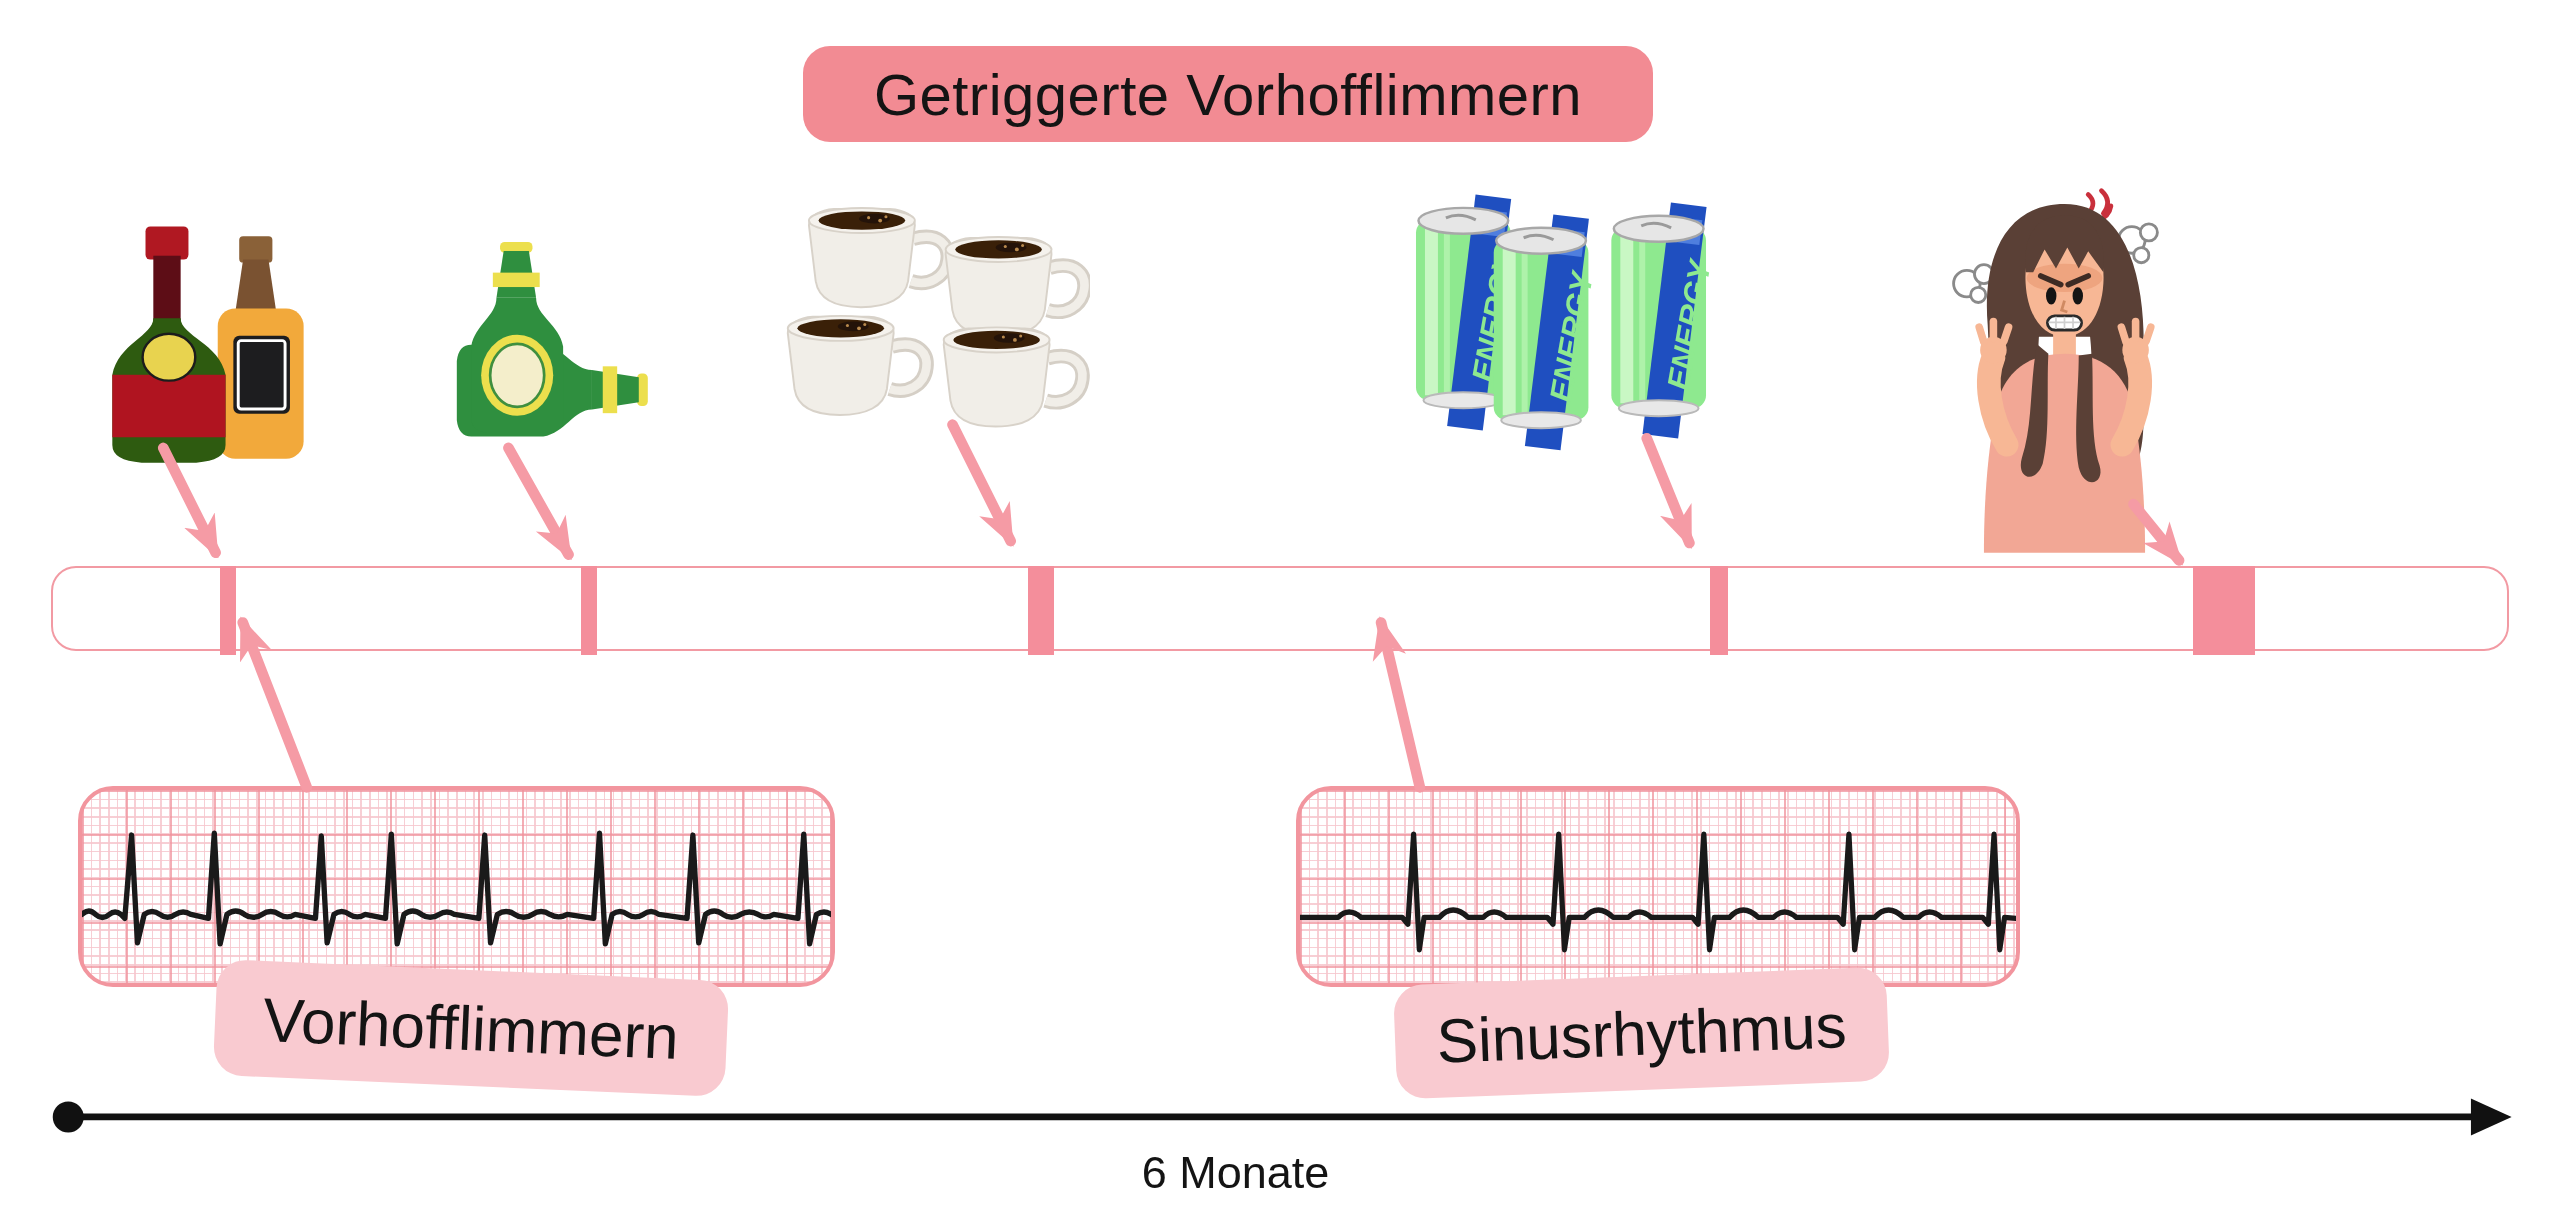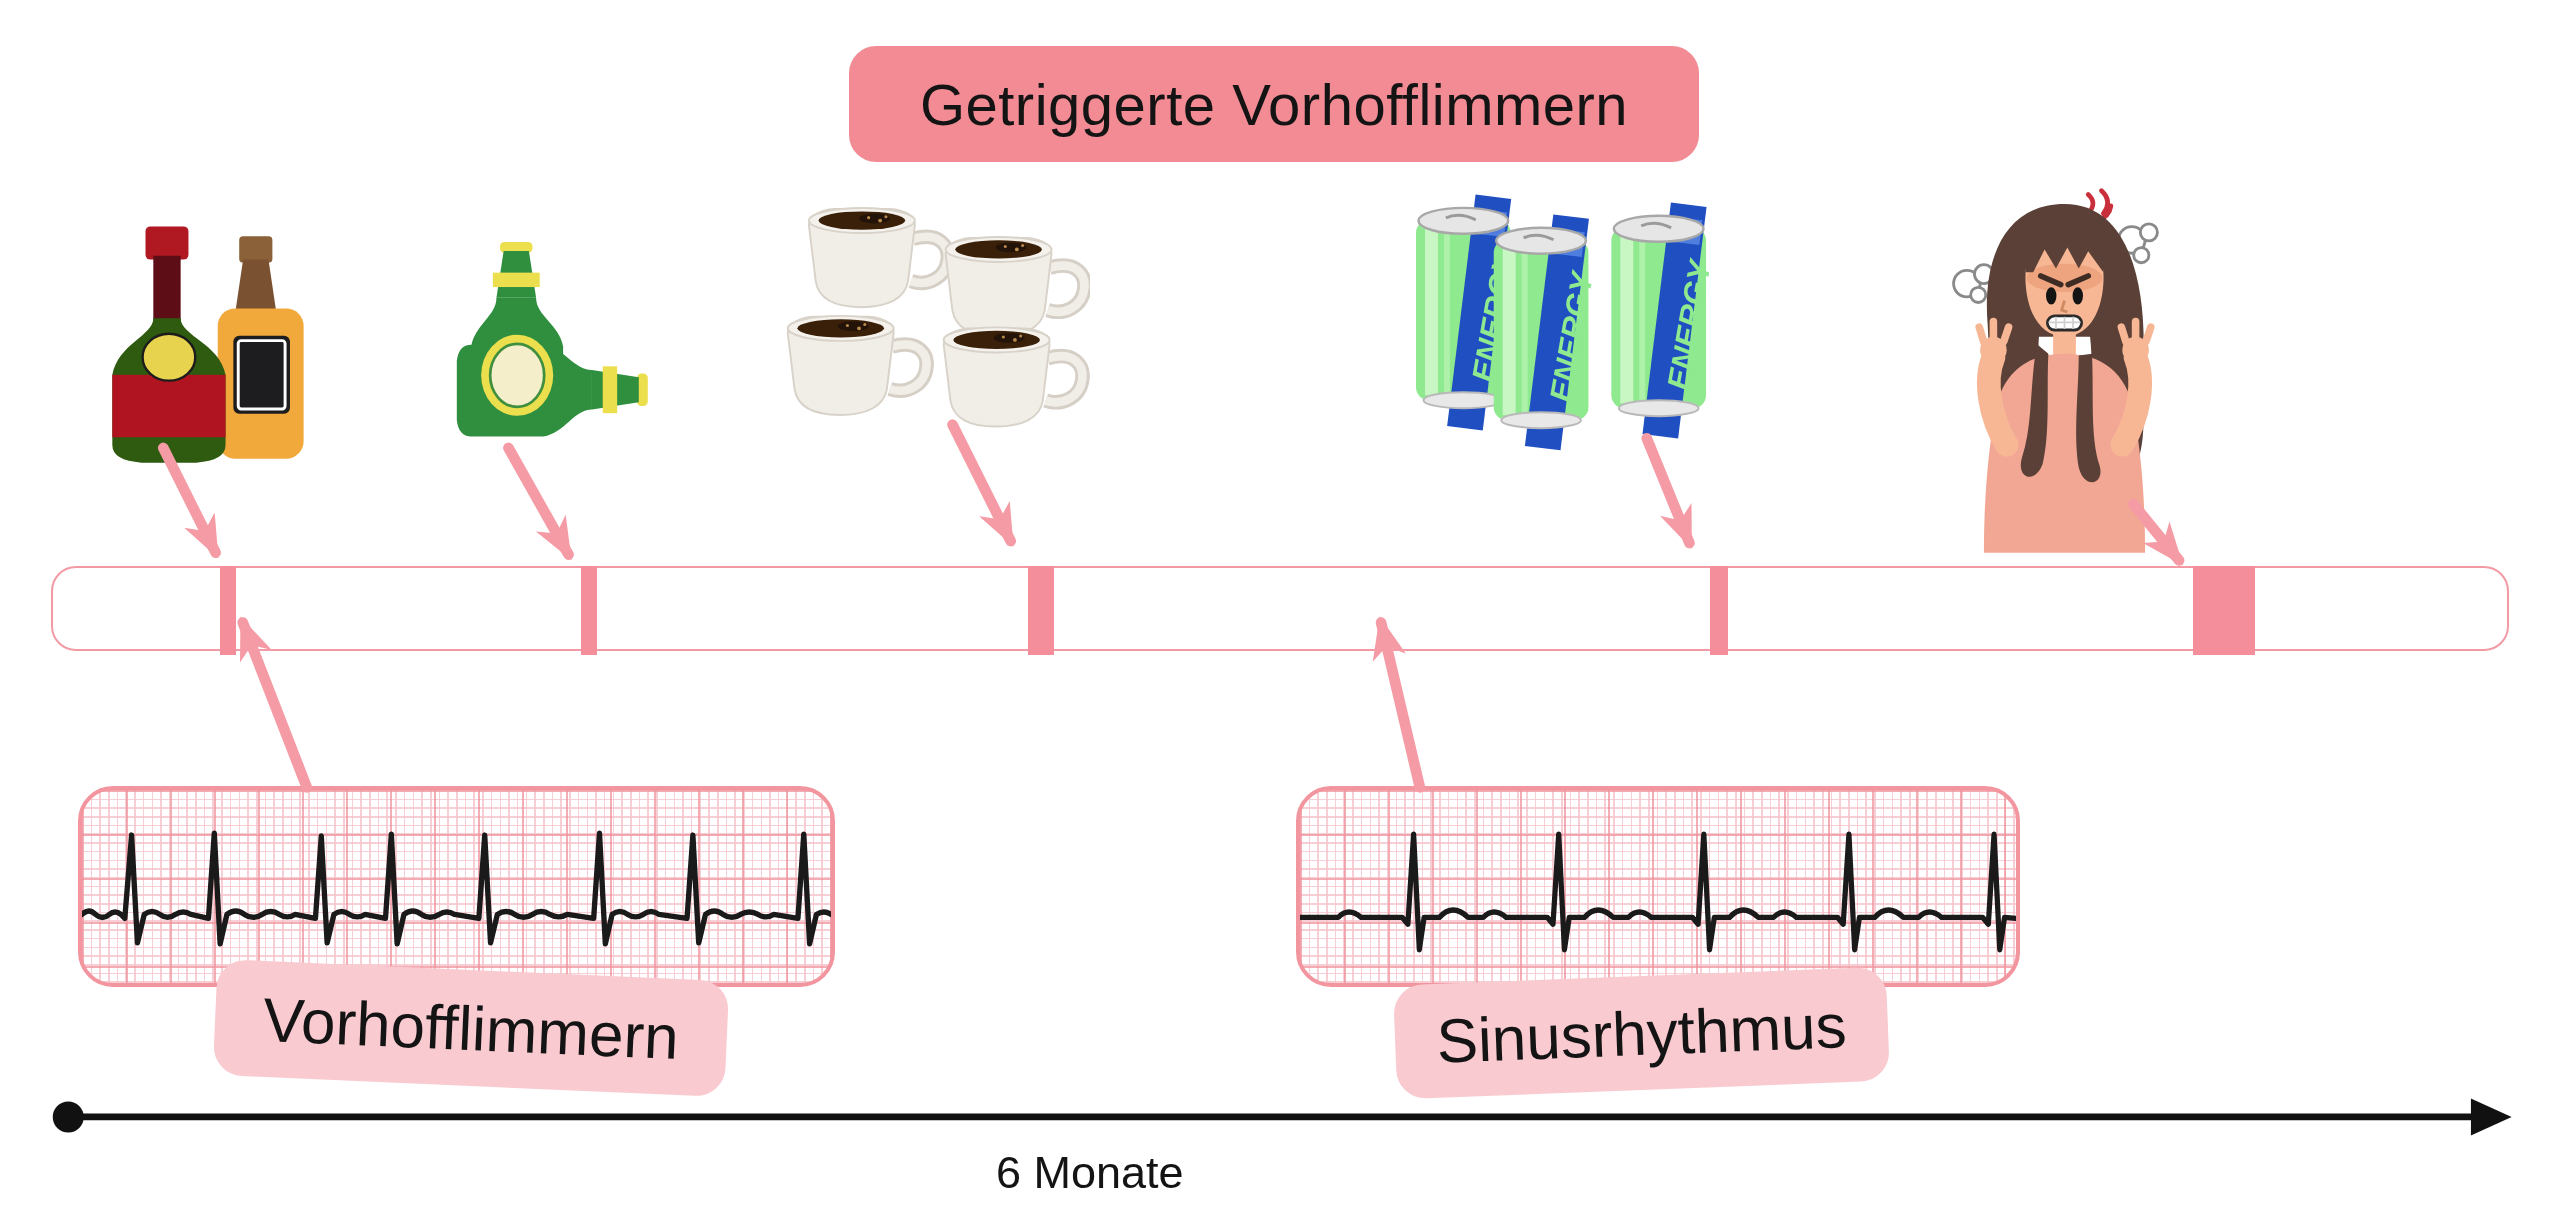--- a/index.html
+++ b/index.html
@@ -4,21 +4,21 @@
 <style>
   :root{
     --accent:#f28b93; --label_bg:#f9cad0; --arrow:#f59ba5; --marker:#f48e9b;
     --bar_border:#f29aa3; --ecg_border:#f2959e; --grid_major:rgba(240,146,156,.75);
     --grid_minor:rgba(246,198,205,.85); --trace:#1a1a1a; --text:#141414; --axis:#111111;
   }
   html,body{margin:0;padding:0;background:#fff;}
   .canvas{position:relative;width:2576px;height:1212px;background:#fff;overflow:hidden;
           font-family:"Liberation Sans","DejaVu Sans",sans-serif;color:var(--text);}
 
-  .banner{position:absolute;left:849px;top:46px;width:850px;height:116px;background:var(--accent);
+  .banner{position:absolute;left:803px;top:46px;width:850px;height:96px;background:var(--accent);
           border-radius:27px;display:flex;align-items:center;justify-content:center;z-index:3;}
   .banner span{font-size:58px;font-weight:500;letter-spacing:0.5px;color:var(--text);}
 
   .icon{position:absolute;z-index:1;}
   .icon svg{width:100%;height:100%;display:block;}
   .icon-liquor{left:85px;top:226px;width:244px;height:240px;}
   .icon-beer{left:431px;top:242px;width:221px;height:209px;}
   .icon-coffee{left:782px;top:204px;width:308px;height:241px;}
   .icon-energy{left:1414px;top:186px;width:299px;height:268px;}
   .icon-woman{left:1946px;top:177px;width:237px;height:380px;}
@@ -49,21 +49,21 @@
   .taglabel span{font-size:62px;font-weight:500;color:var(--text);}
   .tag-left{left:215px;top:970px;width:512px;height:116px;transform:rotate(2.5deg);}
   .tag-right{left:1395px;top:976px;width:493px;height:114px;transform:rotate(-2.2deg);}
 
   .overlay{position:absolute;inset:0;width:2576px;height:1212px;z-index:5;pointer-events:none;}
   .connector{stroke:var(--arrow);stroke-width:11;stroke-linecap:round;fill:none;}
   #ah path{fill:var(--arrow);}
   .axis-line{stroke:var(--axis);stroke-width:7;}
   .axis-solid{fill:var(--axis);}
 
-  .axis-label{position:absolute;left:996px;top:1147px;width:291px;text-align:left;
+  .axis-label{position:absolute;left:1090px;top:1147px;width:291px;text-align:center;
               font-size:45px;font-weight:500;z-index:3;}
 </style>
 </head>
 <body>
 
 <div class="canvas">
 
   <div class="banner">
     <span>Getriggerte Vorhofflimmern</span>
   </div>

